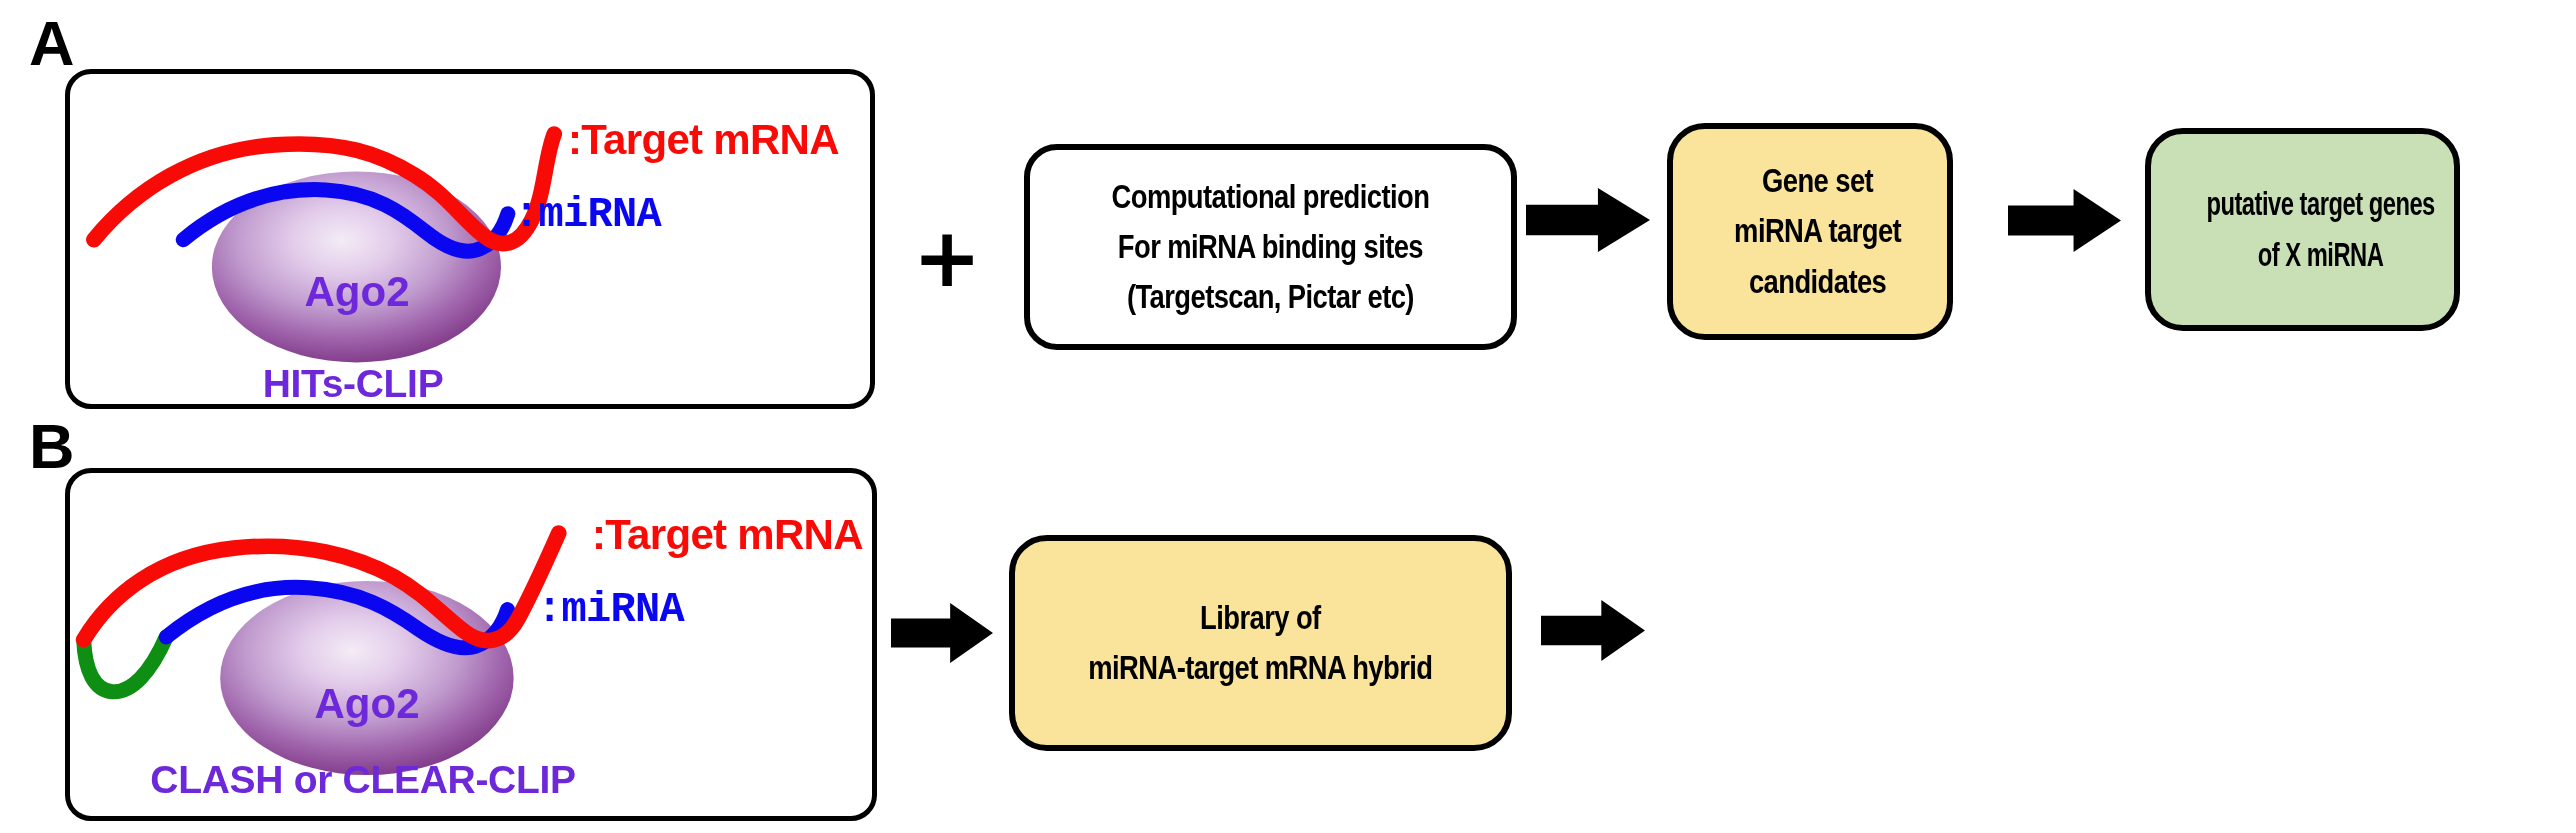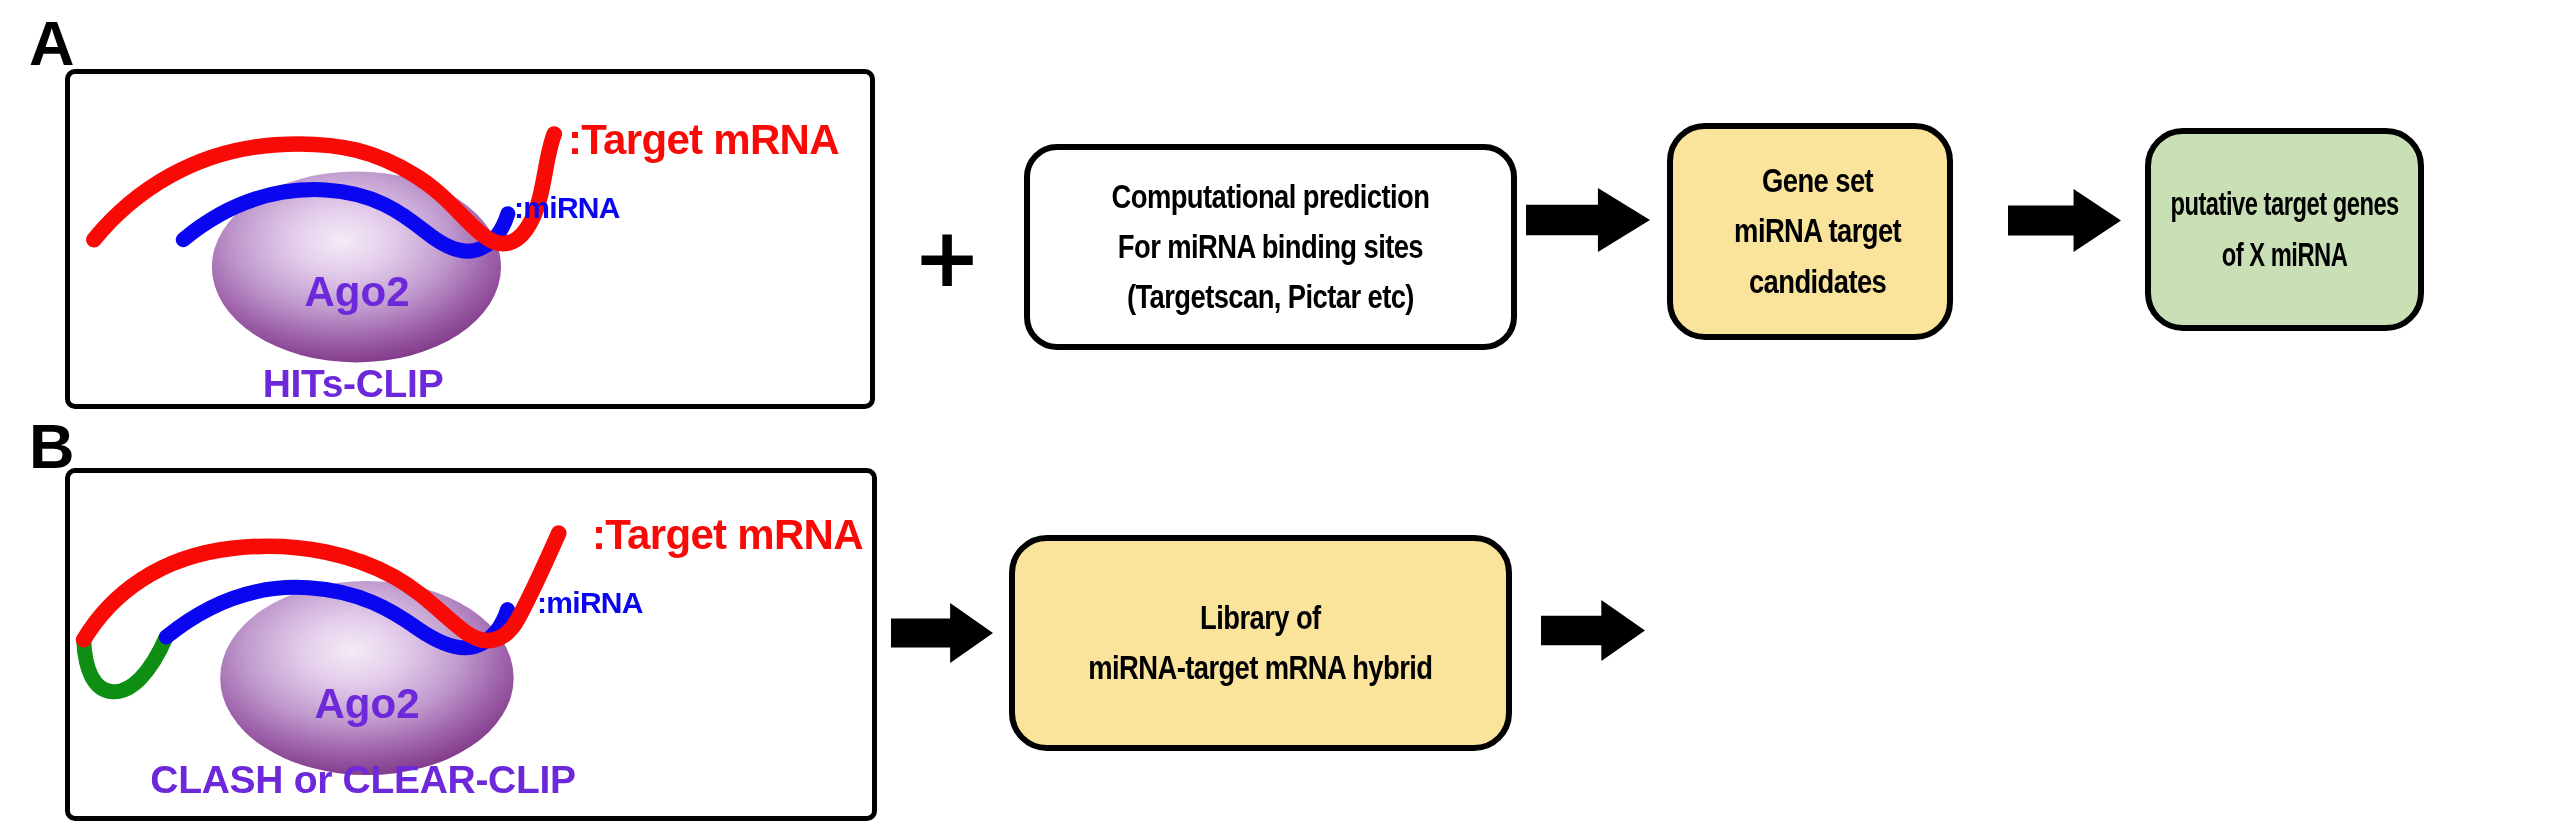--- a/index.html
+++ b/index.html
@@ -1,41 +1,41 @@
 <!DOCTYPE html>
 <html style="font-size:11px"><head>
 <meta charset="utf-8">
 <style>
   html,body{margin:0;padding:0;background:#fff;}
   .stage{position:relative;width:2576px;height:834px;background:#ffffff;
          font-family:"Liberation Sans",sans-serif;overflow:hidden;}
 
   .sec-label{position:absolute;font-weight:bold;font-size:63px;line-height:1;color:#000;}
 
-  .panel{position:absolute;background:#fff;border:5.5px solid #000;border-radius:10px;}
+  .panel{position:absolute;background:#fff;border:5.5px solid #000;border-radius:26px;}
   .panel svg{position:absolute;left:0;top:0;width:100%;height:100%;overflow:visible;}
 
   .in-label{position:absolute;font-weight:bold;color:#6d28d9;white-space:nowrap;}
   .legend-red{font-size:42px;letter-spacing:-0.7px;}
-  .legend-blue{font-size:30px;letter-spacing:-0.7px;}
+  .legend-blue{font-size:42px;letter-spacing:-0.7px;font-family:Liberation Mono, monospace;}
   .ago{font-size:42px;transform:translate(-50%,-50%);}
   .method{font-size:39px;letter-spacing:-0.3px;transform:translateX(-50%);}
 
   .plus{position:absolute;transform:translate(-50%,-50%);font-family:"DejaVu Sans",sans-serif;
         font-weight:bold;font-size:82px;color:#000;line-height:1;}
 
   .flow-box{position:absolute;background:#fff;border:6.1px solid #000;border-radius:38px;
             display:flex;align-items:center;justify-content:center;color:#000;}
   .flow-box .txt{display:flex;flex-direction:column;align-items:center;justify-content:center;
                  text-align:center;font-weight:bold;transform:scaleX(0.83);}
   .flow-box .txt.squish-more{transform:scaleX(0.72);}
   .flow-box .ln{white-space:nowrap;font-size:33px;line-height:1.52;letter-spacing:-0.7px;}
 
   .box-yellow{background:#FAE39B;}
-  .box-green{background:#C9E0B6;}
+  .box-green{background:#C9E0B6;padding-left:36px;}
 
   .arrow{position:absolute;background:#000;
          clip-path:polygon(0% 26%,58% 26%,58% 0%,100% 50%,58% 100%,58% 74%,0% 74%);}
 </style>
 </head>
 <body>
 
 <div class="stage">
 
   <div class="sec-label" style="left:29px;top:12.3px;">A</div>

